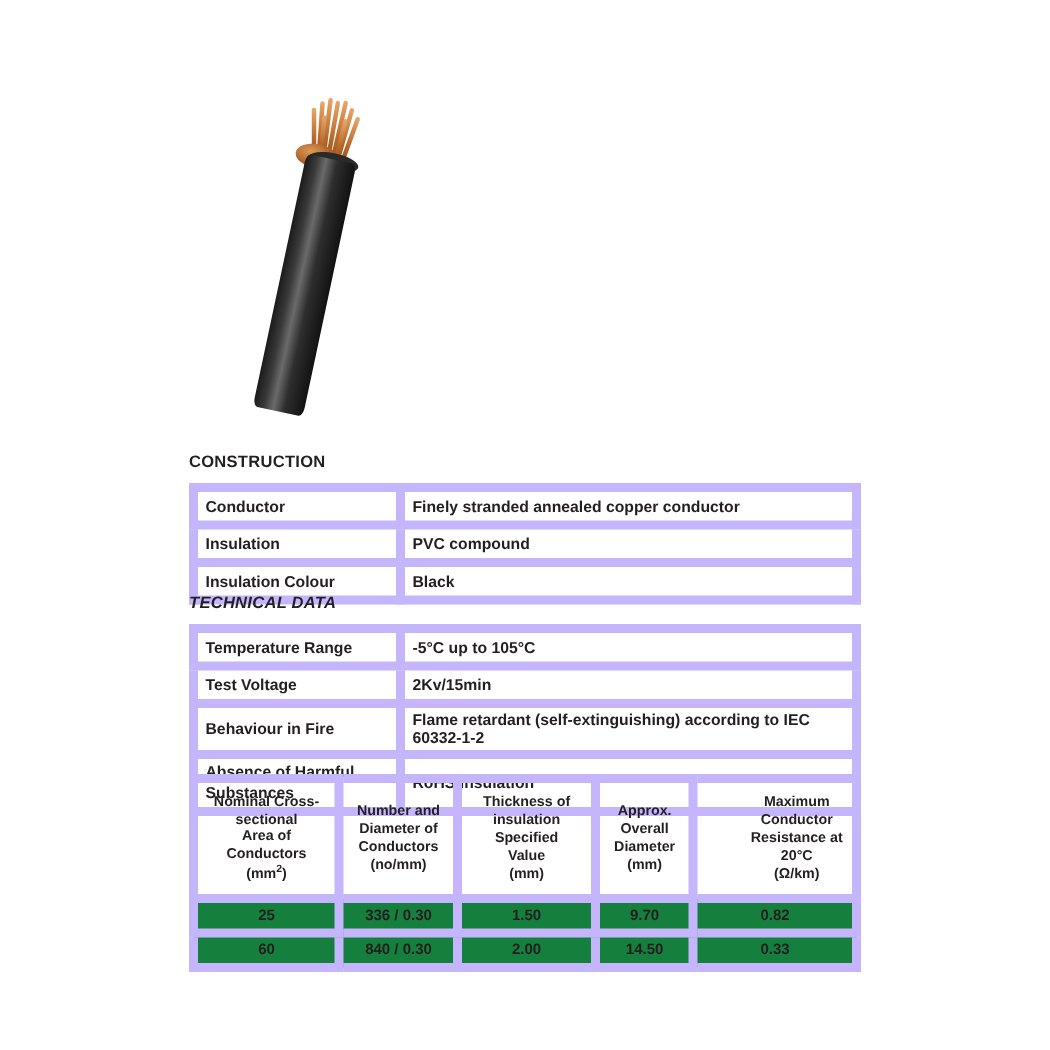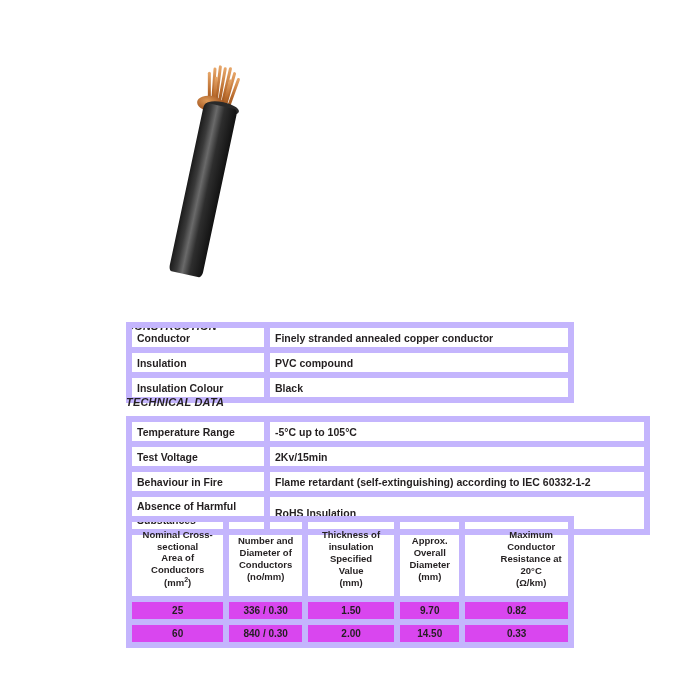--- a/index.html
+++ b/index.html
@@ -82,21 +82,21 @@
 
   
   .section-title {
     position: absolute;
     left: 126px;
     font-size: 11px;
     font-weight: bold;
     letter-spacing: .2px;
     color: #231f20;
   }
-  #construction-title { top: 320px; font-style: italic; }
+  #construction-title { top: 302px; }
   #technical-title { top: 396px; font-style: italic; }
 
   
   table {
     position: absolute;
     border-collapse: collapse;
     font-size: 10.5px;
     color: #231f20;
   }
   table td, table th {
@@ -110,21 +110,21 @@
     left: 126px;
     top: 322px;
     width: 448px;
   }
   #construction-table td.k { width: 122px; }
   #construction-table td { height: 15px; }
 
   #technical-table {
     left: 126px;
     top: 416px;
-    width: 524px;
+    width: 448px;
   }
   #technical-table td.k { width: 122px; }
   #technical-table td { height: 15px; }
   #technical-table td.two-line { line-height: 1.35; }
 
   #spec-table {
     left: 126px;
     top: 516px;
     width: 448px;
     text-align: center;
@@ -134,21 +134,21 @@
     line-height: 1.25;
     padding: 4px 3px;
     vertical-align: middle;
     height: 66px;
   }
   #spec-table tbody td {
     font-size: 10px;
     height: 15px;
     padding: 1px 3px;
   }
-  #spec-table .shade { background: #d946ef; }
+  #spec-table .shade { background: #15803d; }
   #spec-table .c0 { width: 108px; margin-top: 16px; }
   #spec-table .c1 { width: 76px; }
   #spec-table .c2 { width: 104px; }
   #spec-table .c3 { width: 62px; }
   #spec-table .c4 { width: 80px; padding-left: 32px; }
   sup { font-size: 7px; }
 </style>
 </head>
 <body>
 

